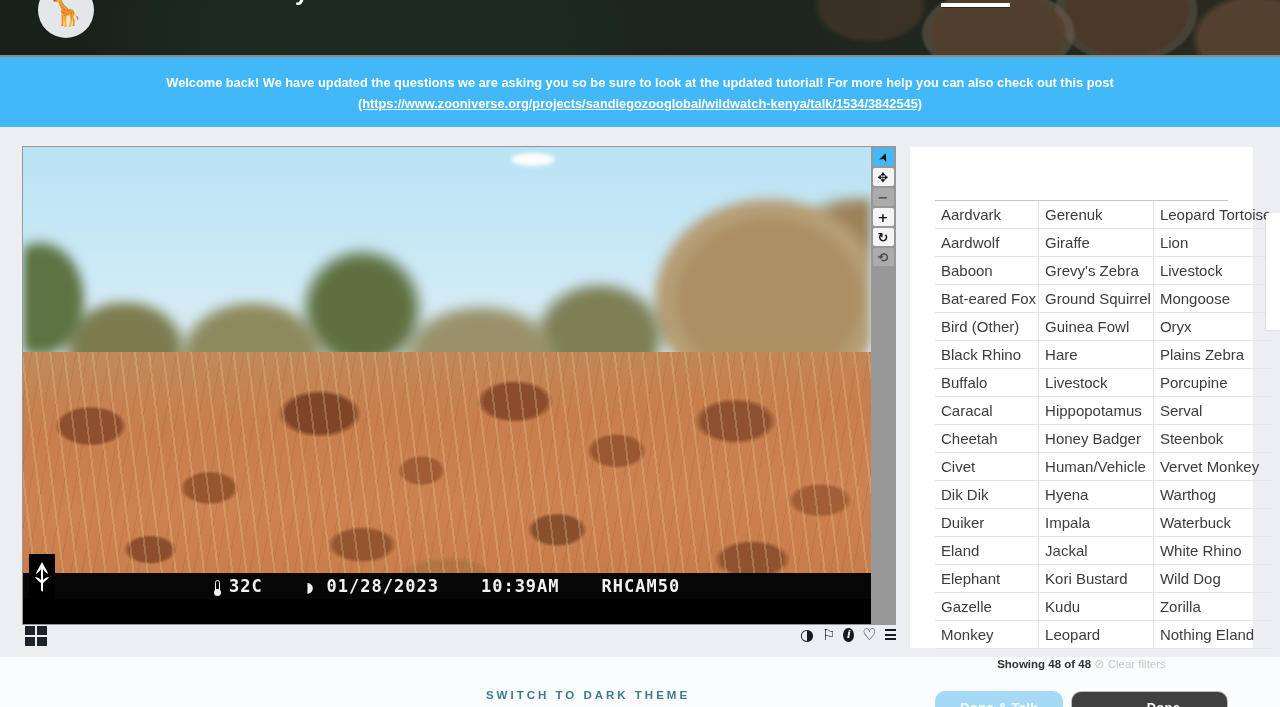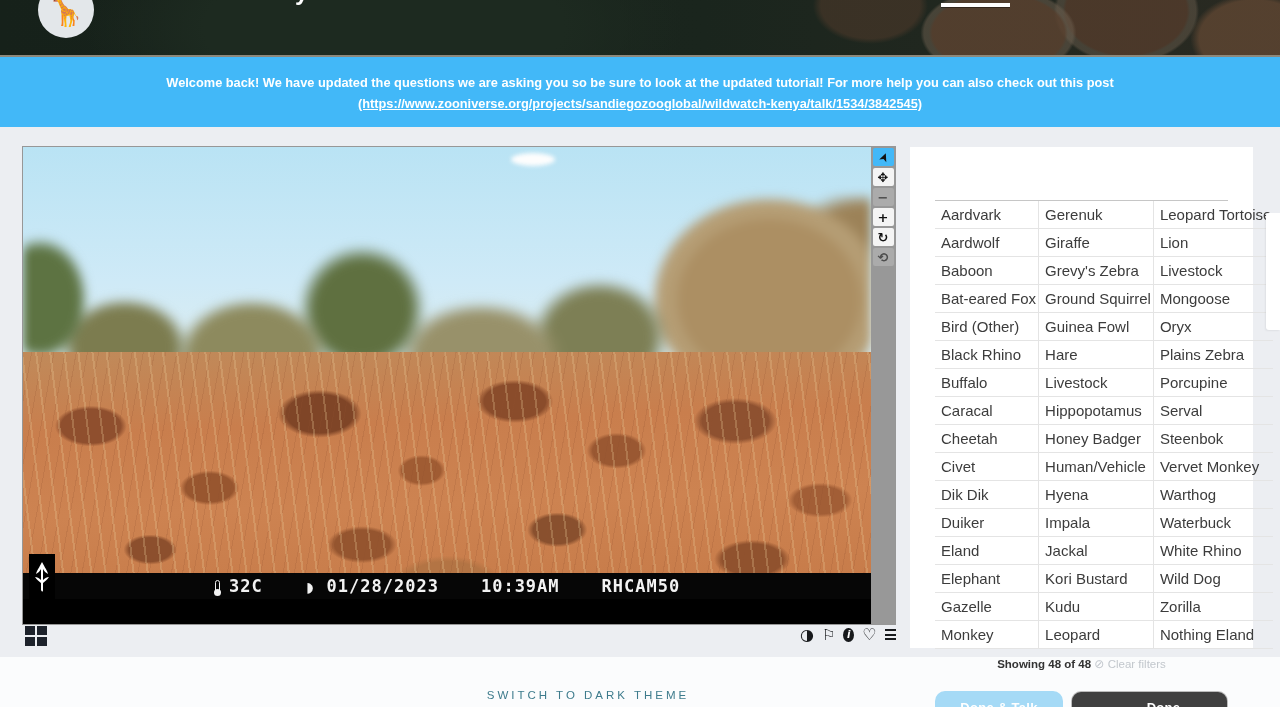--- a/index.html
+++ b/index.html
@@ -124,21 +124,21 @@
     font-size:13px; font-weight:700; border-radius:10px; cursor:pointer; letter-spacing:.3px; }
   .btn-donetalk { width:129px; background:#a5daf6; }
   .btn-done { width:158px; background:#404040; border:1px solid rgba(255,255,255,.65);padding-left:28px; }
 
   
   .edge-tab { position:absolute; left:1266px; top:213px; width:14px; height:117px; background:#fff;
     border-radius:3px 0 0 3px; box-shadow:-1px 1px 2px rgba(0,0,0,.06); cursor:pointer; }
 
   
   .theme-toggle { position:absolute; left:0; top:689px; width:1176px; text-align:center;
-    font-size:11.5px; font-weight:400; letter-spacing:3px; color:#3d7b8c; cursor:pointer; }
+    font-size:11.5px; font-weight:700; letter-spacing:3px; color:#3d7b8c; cursor:pointer; }
 </style>
 </head>
 <body>
 
 <div id="canvas">
 
   <div class="header">
     <div class="avatar">
       <span>🦒</span>
     </div>

